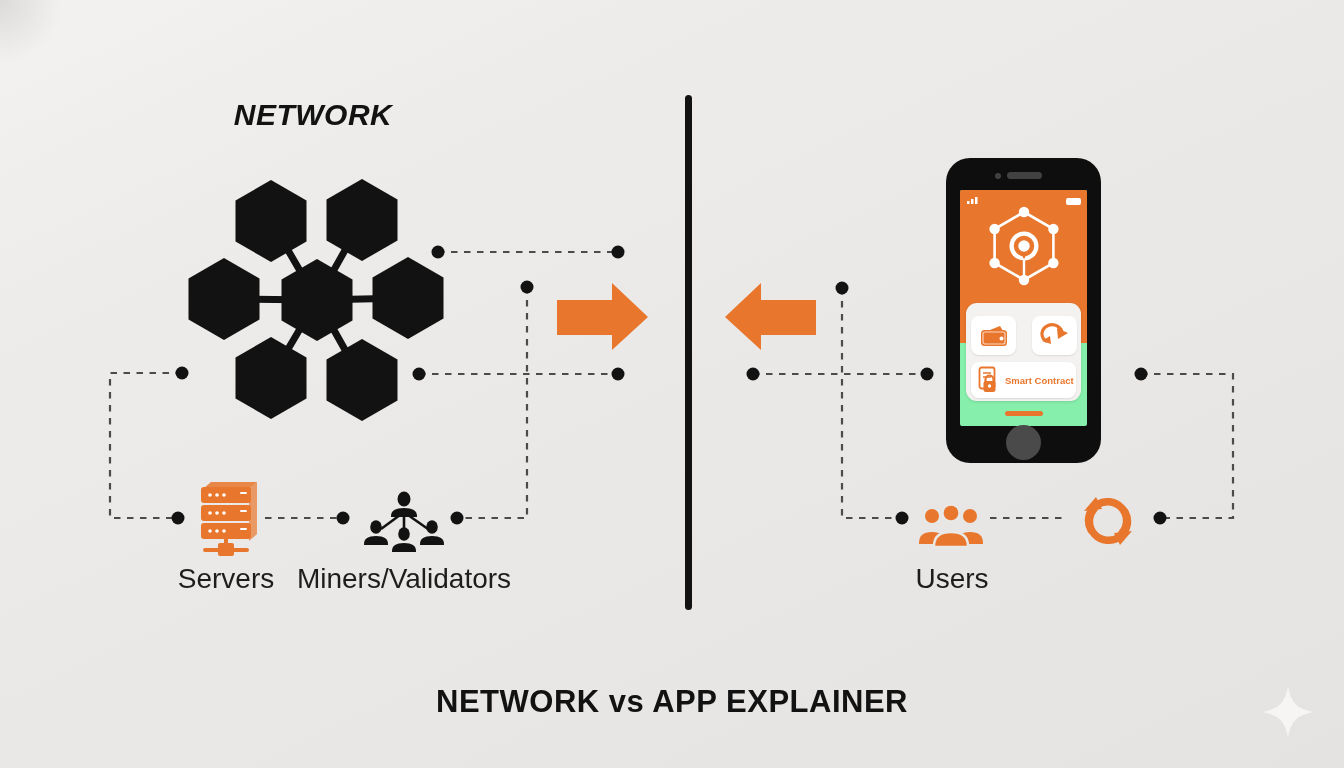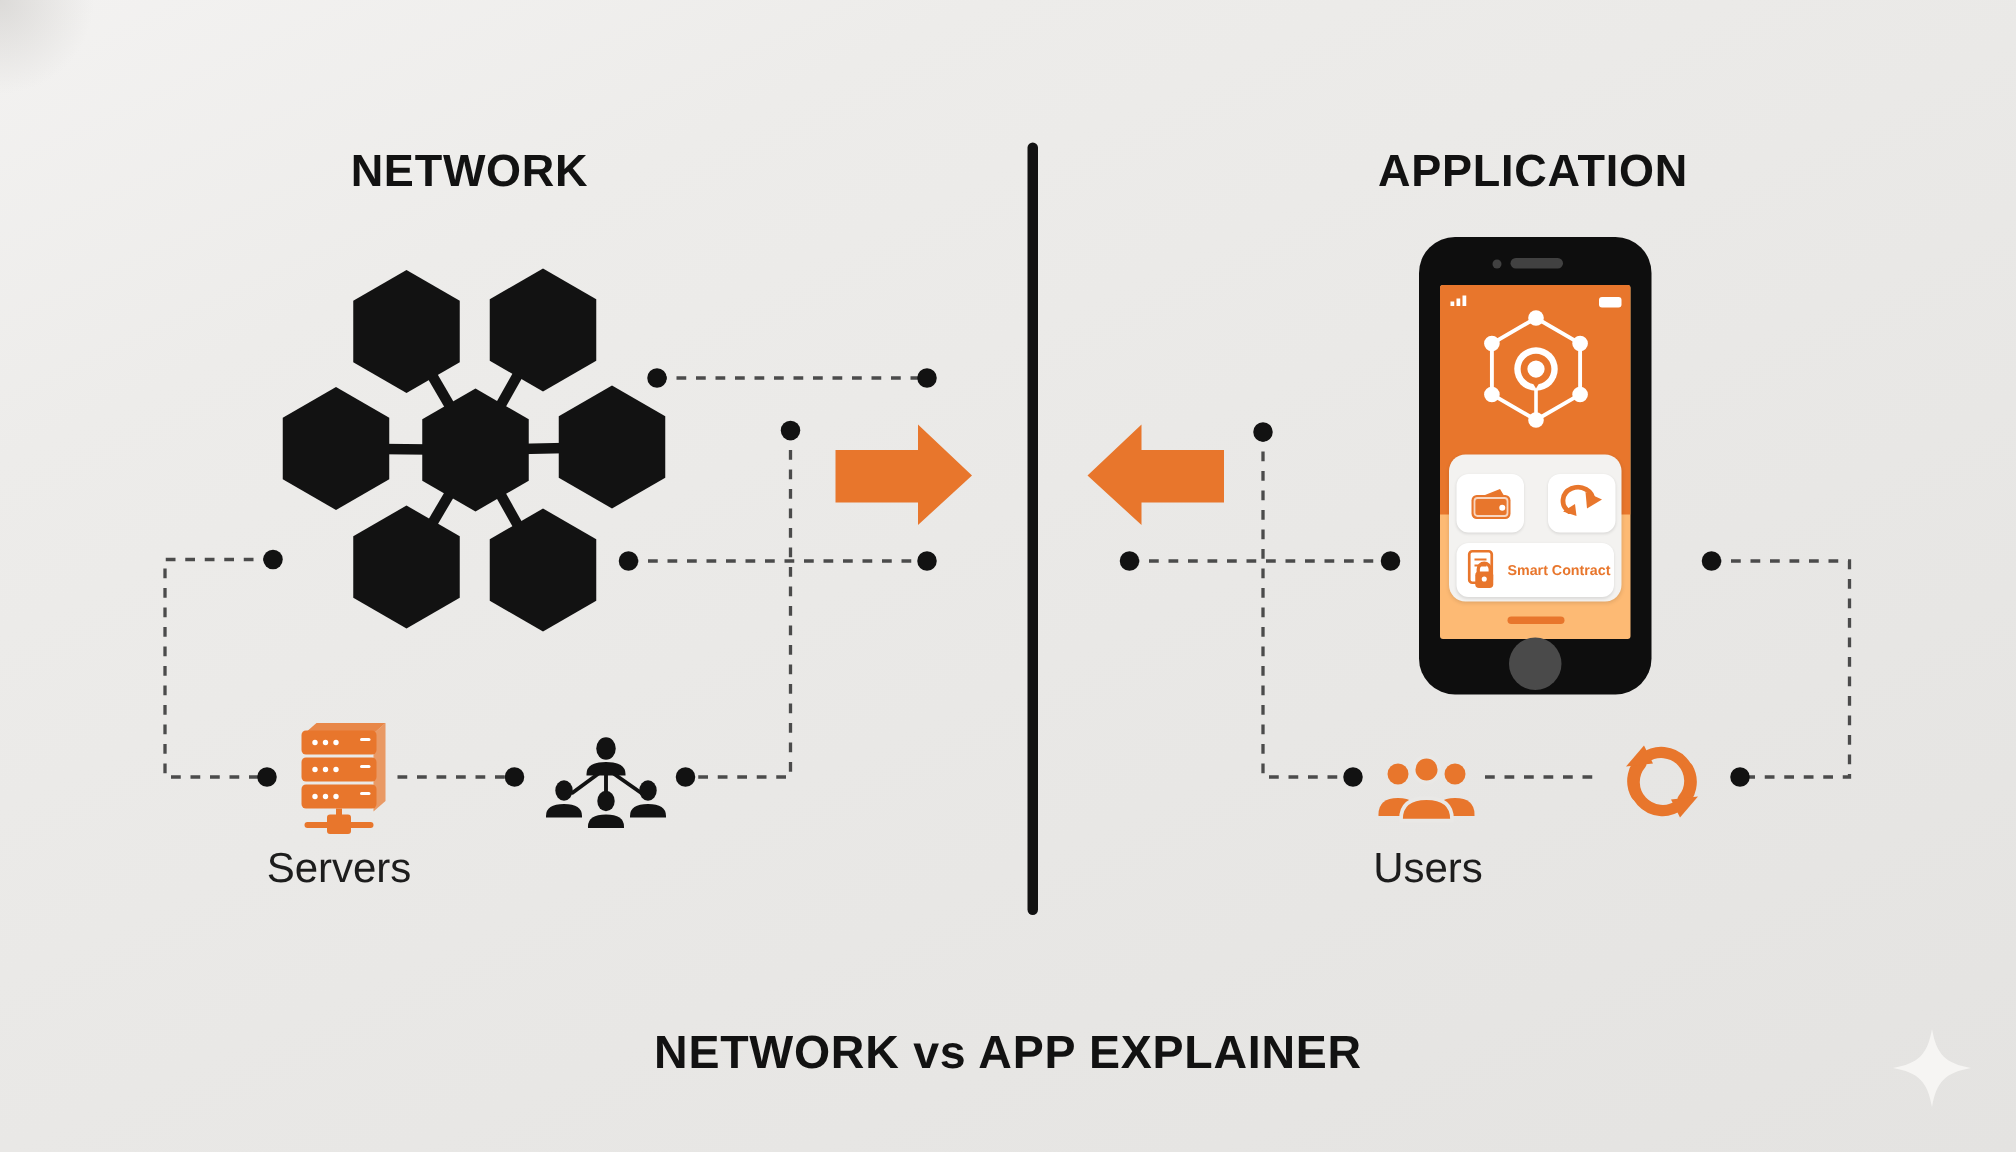--- a/index.html
+++ b/index.html
@@ -11,21 +11,21 @@
   .corner-smudge{
     position:absolute;left:0;top:0;width:90px;height:70px;
     background:radial-gradient(circle at 0 0,#c9c7c4 0,rgba(201,199,196,0) 55%);
     opacity:.55;
   }
   .diagram{position:absolute;left:0;top:0;}
   .heading{
     position:absolute;width:300px;text-align:center;
     font-size:30px;font-weight:700;letter-spacing:.5px;color:var(--ink-black,#111);
   }
-  .heading.network{left:163px;top:98px;}
+  .heading.network{left:163px;top:98px;font-style:italic;}
   .heading.application{left:872px;top:98px;}
   .icon-label{
     position:absolute;width:240px;text-align:center;
     font-size:28px;color:var(--label-text,#1d1d1d);
   }
   .label-servers{left:106px;top:563px;}
   .label-miners{left:284px;top:563px;}
   .label-users{left:832px;top:563px;}
   .label-interact{left:988px;top:563px;}
   .footer-title{
@@ -34,21 +34,21 @@
   }
   
   .phone{
     position:absolute;left:946px;top:158px;width:155px;height:305px;
     background:#0e0e0e;border-radius:24px;
   }
   .phone .camera{position:absolute;left:49px;top:15px;width:6px;height:6px;border-radius:50%;background:#414141;}
   .phone .speaker{position:absolute;left:61px;top:14px;width:35px;height:7px;border-radius:4px;background:#414141;}
   .phone .screen{
     position:absolute;left:14px;top:32px;width:127px;height:236px;
-    background:#fdba74;overflow:hidden;border-radius:2px;
+    background:#86efac;overflow:hidden;border-radius:2px;
   }
   .screen .hero{position:absolute;left:0;top:0;width:127px;height:153px;background:var(--accent-orange,#e8762c);}
   .screen .panel{
     position:absolute;left:6px;top:113px;width:115px;height:98px;
     background:#f3f2f0;border-radius:11px;box-shadow:0 1px 3px rgba(0,0,0,.12);
   }
   .panel .card{position:absolute;background:#fff;border-radius:8px;box-shadow:0 1px 2px rgba(0,0,0,.10);
     display:flex;align-items:center;justify-content:center;}
   .panel .card.wallet{left:5px;top:13px;width:45px;height:39px;}
   .panel .card.swap{left:66px;top:13px;width:45px;height:39px;}
@@ -178,23 +178,23 @@
         <path d="M1125,512 A19,19 0 1 1 1094,509"></path>
       </g>
       <polygon points="1114,533 1132,531 1120,545" fill="#E8762C"></polygon>
       <polygon points="1102,509 1084,511 1096,497" fill="#E8762C"></polygon>
     </g>
 
     <path d="M1288,686 C1291,703 1297,709 1314,712 C1297,715 1291,721 1288,738 C1285,721 1279,715 1262,712 C1279,709 1285,703 1288,686 Z" fill="#F6F5F3"></path>
   </svg>
 
   <div class="heading network">NETWORK</div>
-  <div class="heading application">APPLICATION</div>
 
   <div class="icon-label label-servers">Servers</div>
+  <div class="icon-label label-miners">Miners/Validators</div>
   <div class="icon-label label-users">Users</div>
 
   <div class="footer-title">NETWORK vs APP EXPLAINER</div>
 
   <div class="phone">
     <div class="camera"></div>
     <div class="speaker"></div>
 
     <div class="screen">
       <div class="hero"></div>

